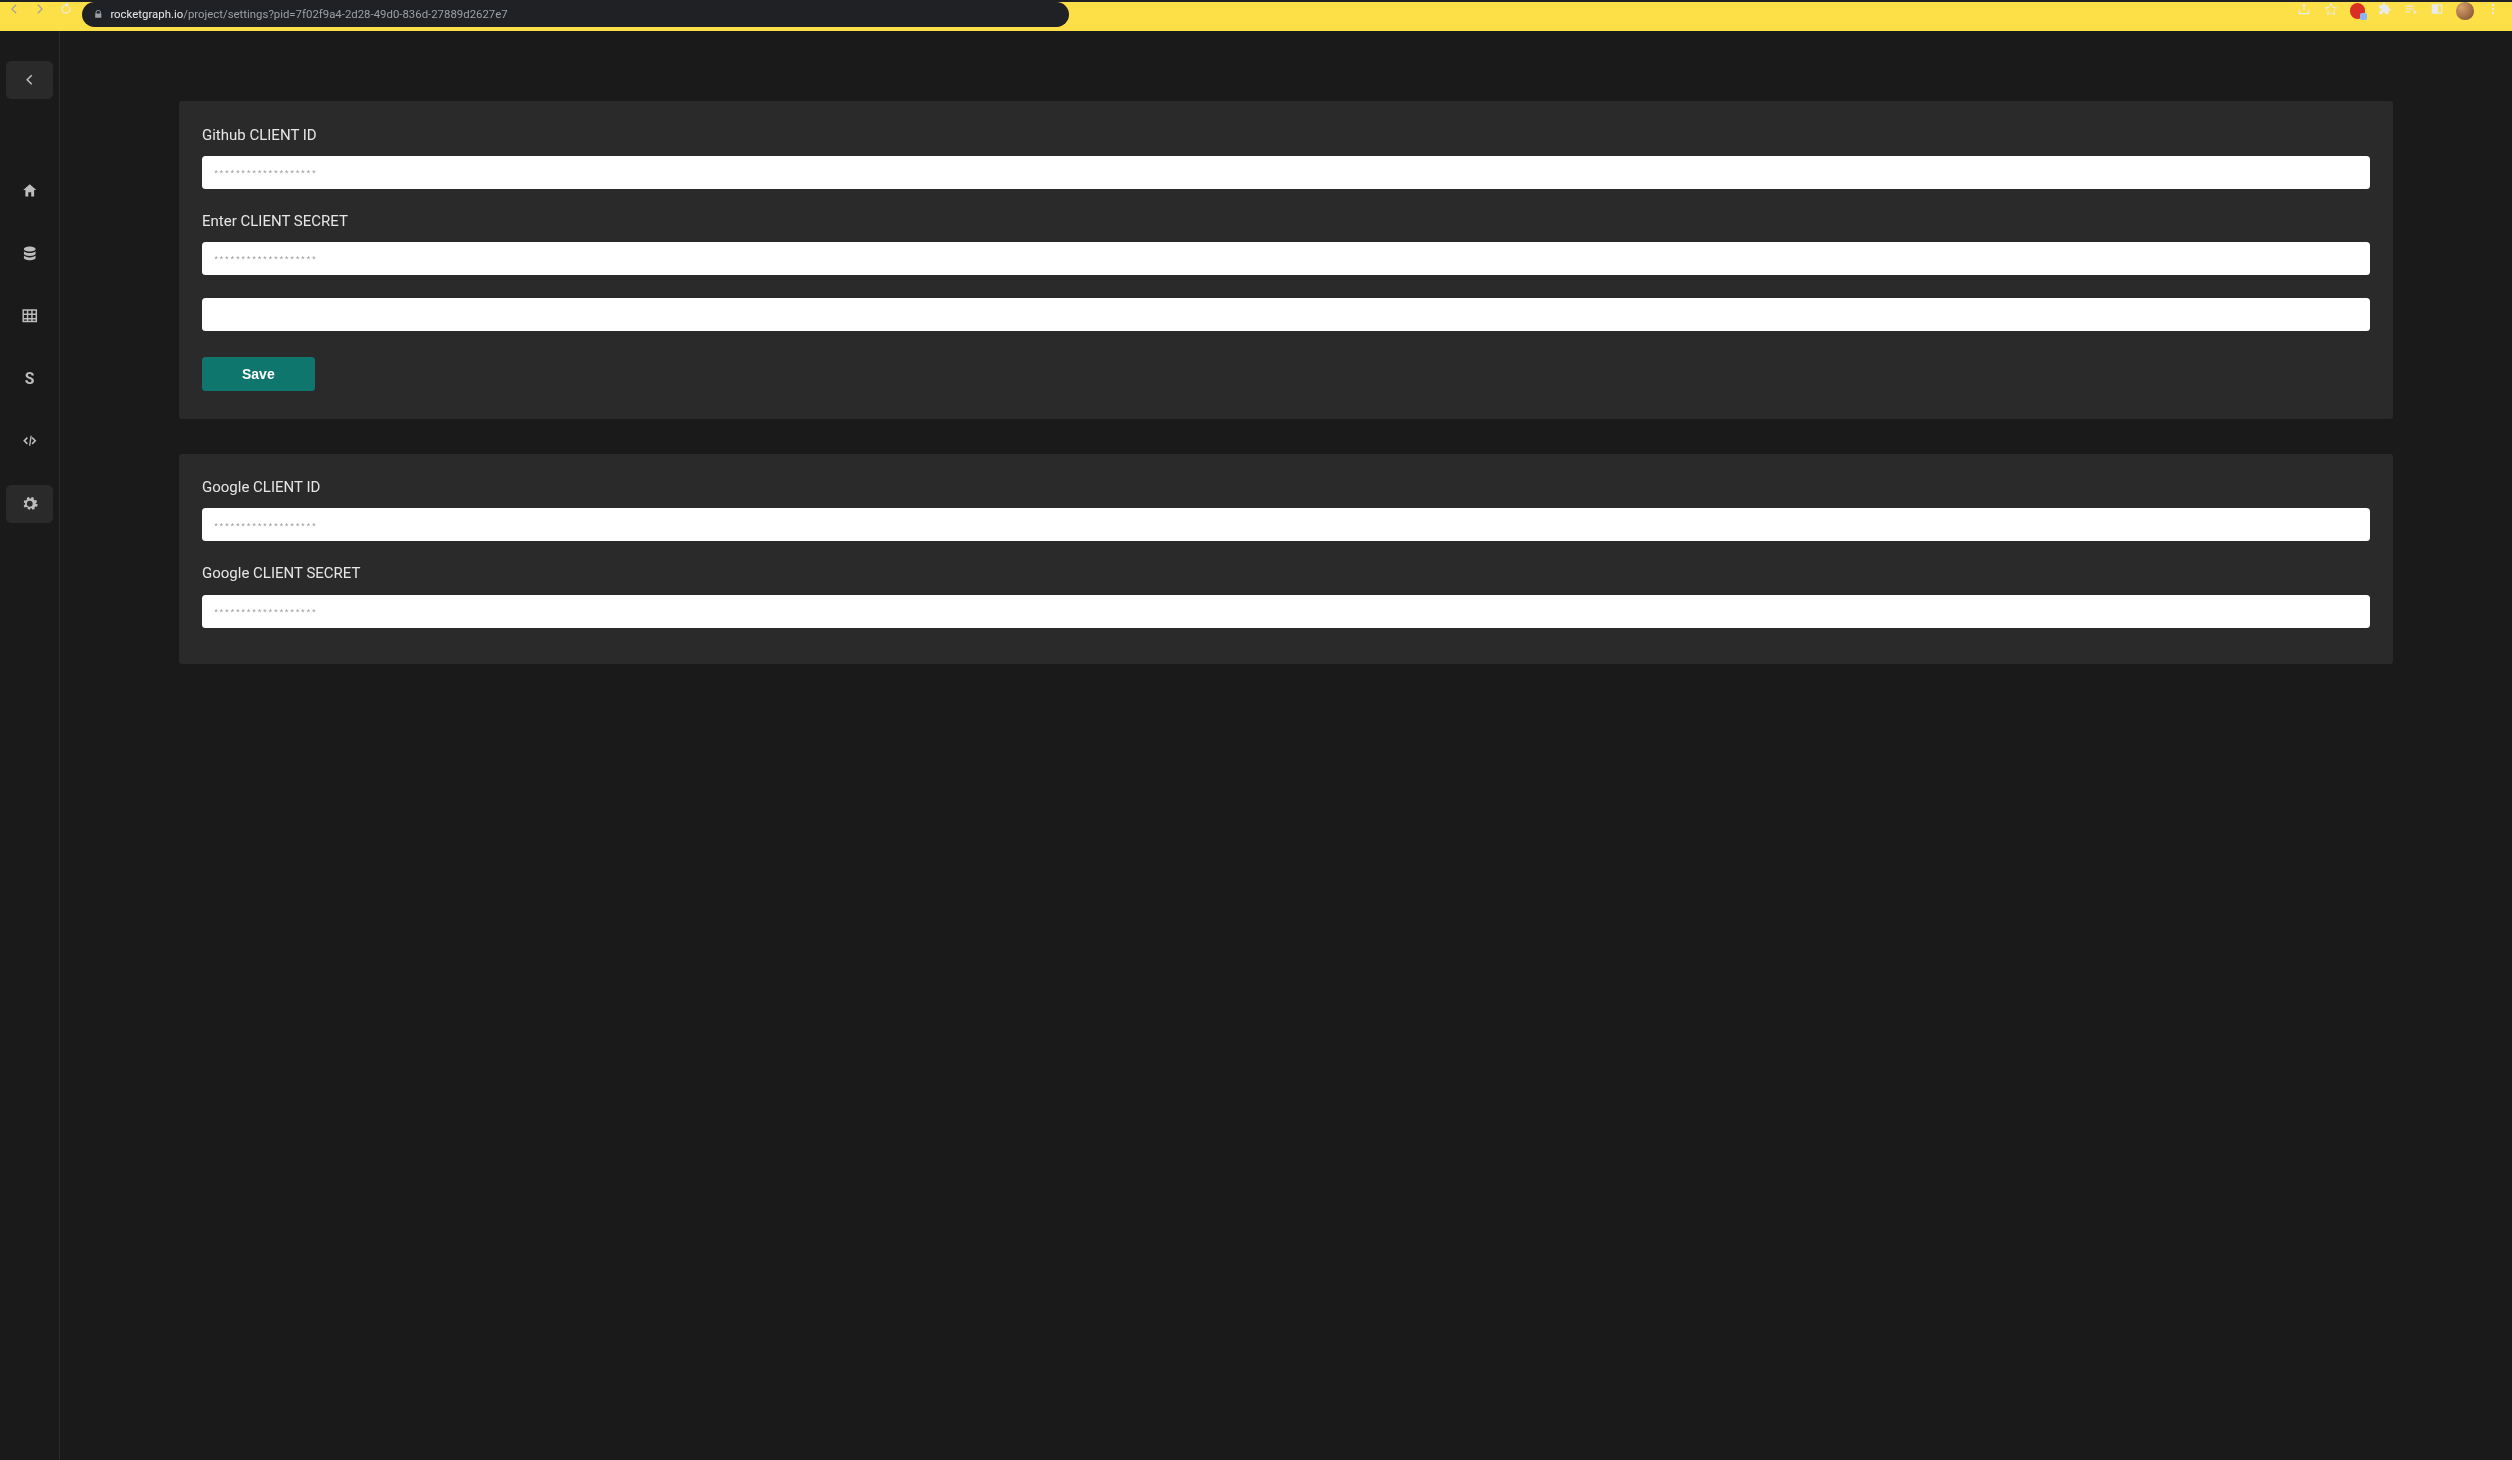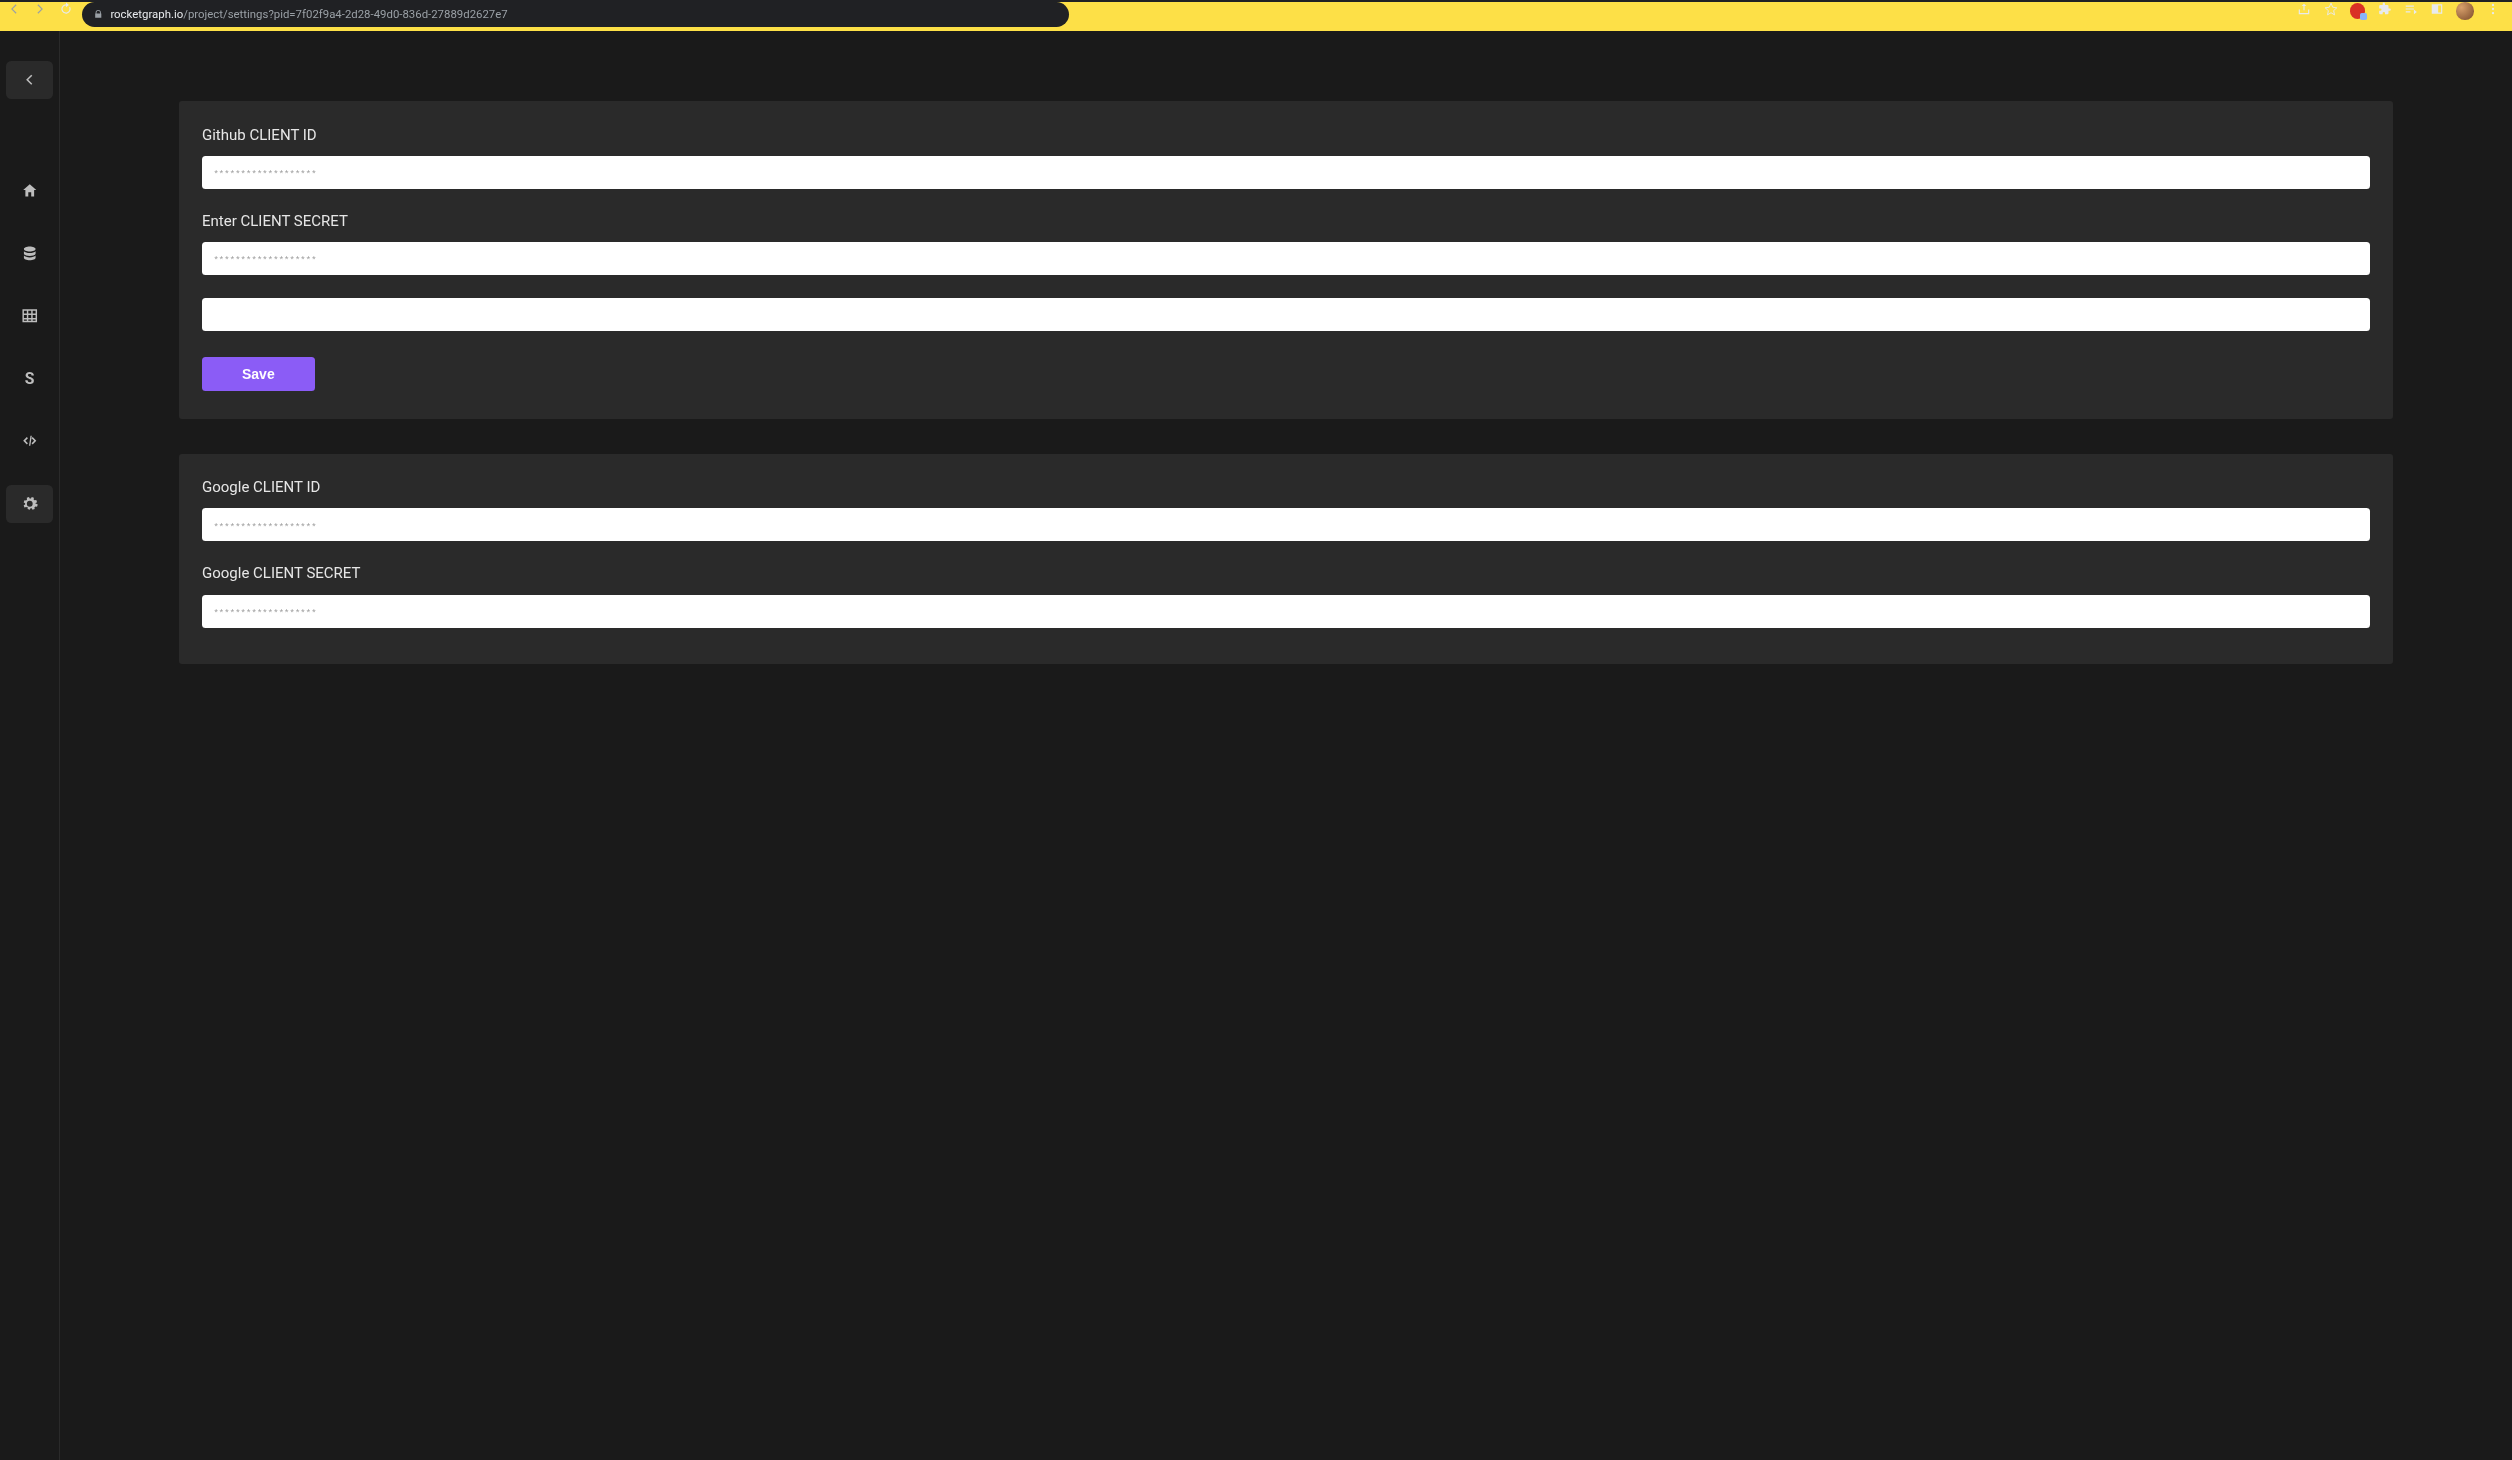--- a/index.html
+++ b/index.html
@@ -118,21 +118,21 @@
     letter-spacing: 1.7px;
     font-size: 9.6px;
   }
   .help-text {
     font-size: 11.4px;
     font-style: italic;
     color: #cfcfcf;
     margin-top: 8.7px;
   }
   .save-btn {
-    background: #8b5cf6;
+    background: #0f766e;
     color: #ffffff;
     border: none;
     border-radius: 3.5px;
     padding: 8.7px 40px;
     font-size: 14px;
     font-weight: 600;
     cursor: pointer;
     margin-top: 3.5px;
   }
 

